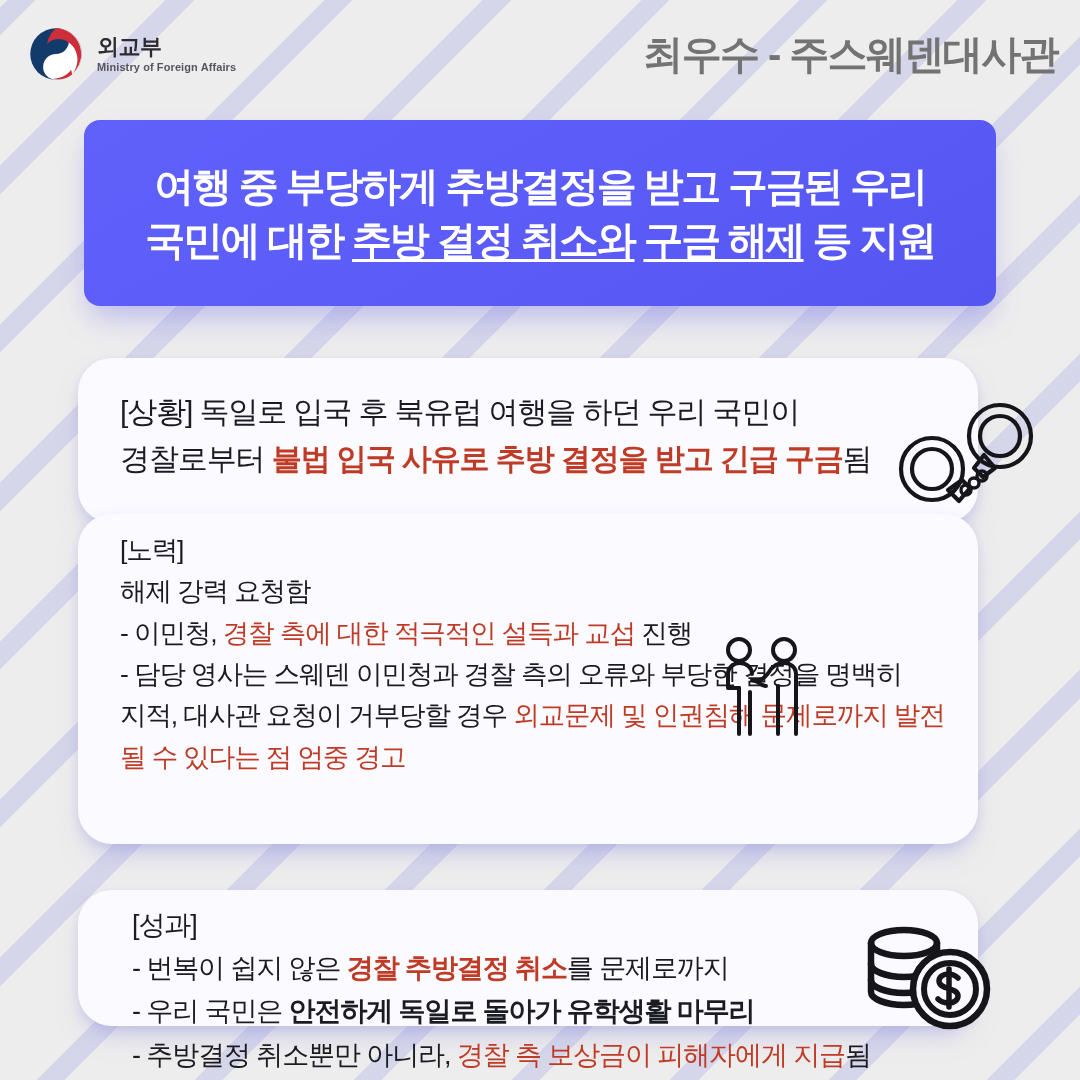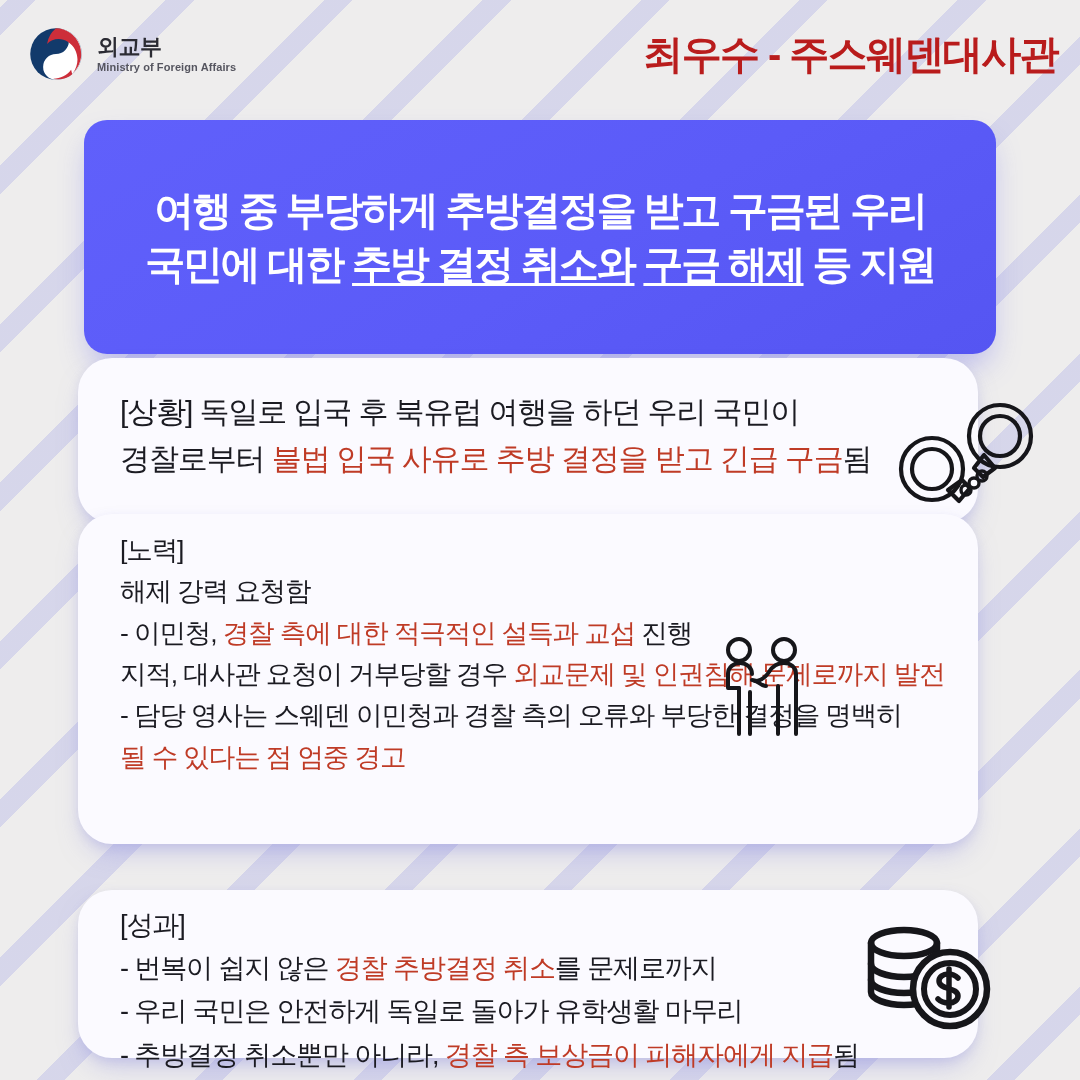--- a/index.html
+++ b/index.html
@@ -34,29 +34,29 @@
   .brand-text { display:flex; flex-direction:column; line-height:1; }
   .brand-ko {
     font-size:22px; font-weight:700; color:#2b2b33;
     letter-spacing:-.5px; margin-bottom:4px;
   }
   .brand-en {
     font-size:11px; font-weight:700; color:#55555f; letter-spacing:.1px;
   }
   .header-title {
     margin-left:auto;
-    font-size:40px; font-weight:800; color:#b91c1c;
+    font-size:40px; font-weight:800; color:#737373;
     letter-spacing:-1.6px; white-space:nowrap;
   }
 
   
   .banner {
-    position:absolute; left:84px; top:120px; width:912px; height:234px;
+    position:absolute; left:84px; top:120px; width:912px; height:186px;
     background:linear-gradient(150deg,#6060fb 0%,#5b5bf8 55%,#5555f2 100%);
-    border-radius:23px;
+    border-radius:16px;
     box-shadow:0 16px 30px -6px rgba(120,120,235,.45);
     display:flex; flex-direction:column;
     align-items:center; justify-content:center;
     text-align:center; padding:0 26px;
   }
   .banner-line {
     color:#ffffff; font-size:40px; font-weight:800;
     letter-spacing:-2.2px; line-height:1.35; white-space:nowrap;
   }
   .banner-line u { text-decoration:underline; text-decoration-thickness:3px;
@@ -65,34 +65,34 @@
   
   .card {
     position:absolute;
     background:#fbfaff;
     border-radius:34px;
     box-shadow:0 14px 26px -8px rgba(150,150,225,.50),
                0 3px 10px rgba(160,160,220,.22);
   }
   .card-1 { left:78px; top:358px; width:900px; height:165px; }
   .card-2 { left:78px; top:514px; width:900px; height:330px; }
-  .card-3 { left:78px; top:890px; width:900px; height:168px; }
+  .card-3 { left:78px; top:890px; width:900px; height:136px;padding-left:12px; }
 
   .card-body {
     padding:26px 30px 0 30px;
     color:#1b1b22; letter-spacing:-1.1px;
   }
   .tline { white-space:nowrap;margin-left:12px; }
 
   .card-1 .card-body { padding-top:30px; font-size:30px; line-height:1.58; }
   .card-2 .card-body { padding-top:16px; font-size:26.5px; line-height:1.56; }
   .card-3 .card-body { padding-top:14px; font-size:27px; line-height:1.60; }
 
   .red  { color:#bf3b26; }
-  .bold { font-weight:400;text-align:center; }
+  .bold { font-weight:700;text-align:center; }
 
   
   .icon { position:absolute; }
   .icon-handcuffs { left:890px; top:400px; width:150px; height:115px; }
   .icon-handshake { left:706px; top:636px; width:114px; height:104px; }
   .icon-coins     { left:858px; top:926px; width:136px; height:108px; }
 </style>
 </head>
 <body>
 
@@ -138,22 +138,22 @@
     <circle cx="84" cy="83" r="5"></circle>
     <circle cx="92" cy="76" r="5"></circle>
   </g>
 </svg>
 
 <div class="card card-2">
   <div class="card-body">
     <div class="tline">[노력]</div>
     <div class="tline">해제 강력 요청함</div>
     <div class="tline"><span>- 이민청, </span><span class="red">경찰 측에 대한 적극적인 설득과 교섭</span><span> 진행</span></div>
+    <div class="tline">- 담당 영사는 스웨덴 이민청과 경찰 측의 오류와 부당한 결정을 명백히</div>
     <div class="tline"><span> 지적, 대사관 요청이 거부당할 경우 </span><span class="red">외교문제 및 인권침해 문제로까지 발전</span></div>
-    <div class="tline">- 담당 영사는 스웨덴 이민청과 경찰 측의 오류와 부당한 결정을 명백히</div>
     <div class="tline red">될 수 있다는 점 엄중 경고</div>
   </div>
 </div>
 
 <svg class="icon icon-handshake" viewBox="0 0 114 104">
   <g fill="none" stroke="#16161a" stroke-width="4" stroke-linecap="round" stroke-linejoin="round">
     <circle cx="33" cy="14" r="11"></circle>
     <circle cx="78" cy="14" r="11"></circle>
     <path d="M22 38c0-7 6-11 12-11 7 0 12 5 12 11"></path>
     <path d="M22 38v14h11"></path>

